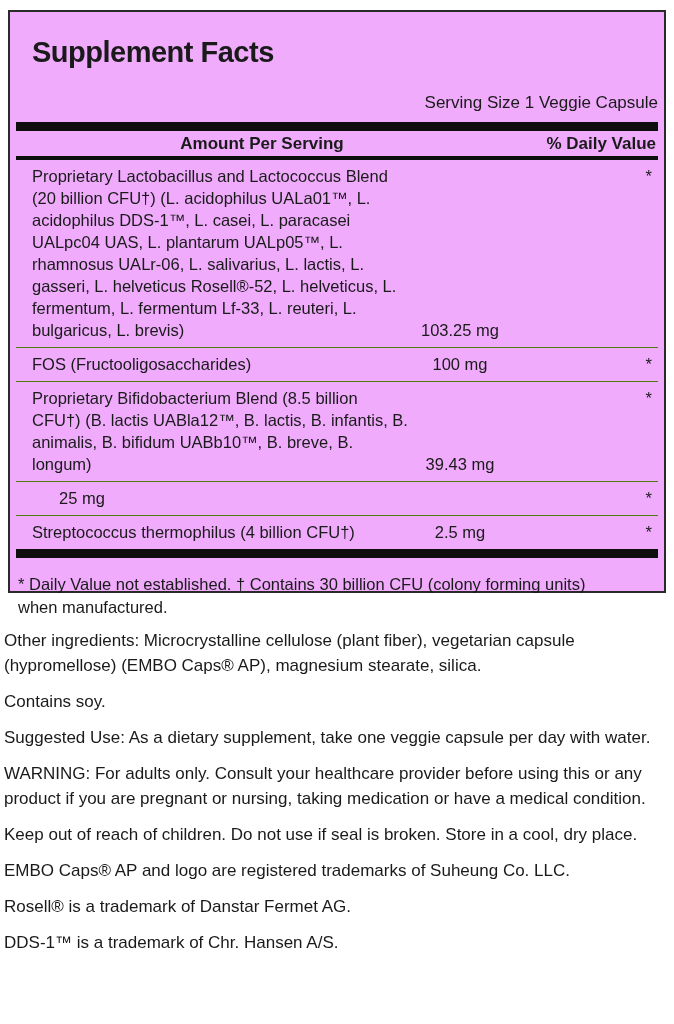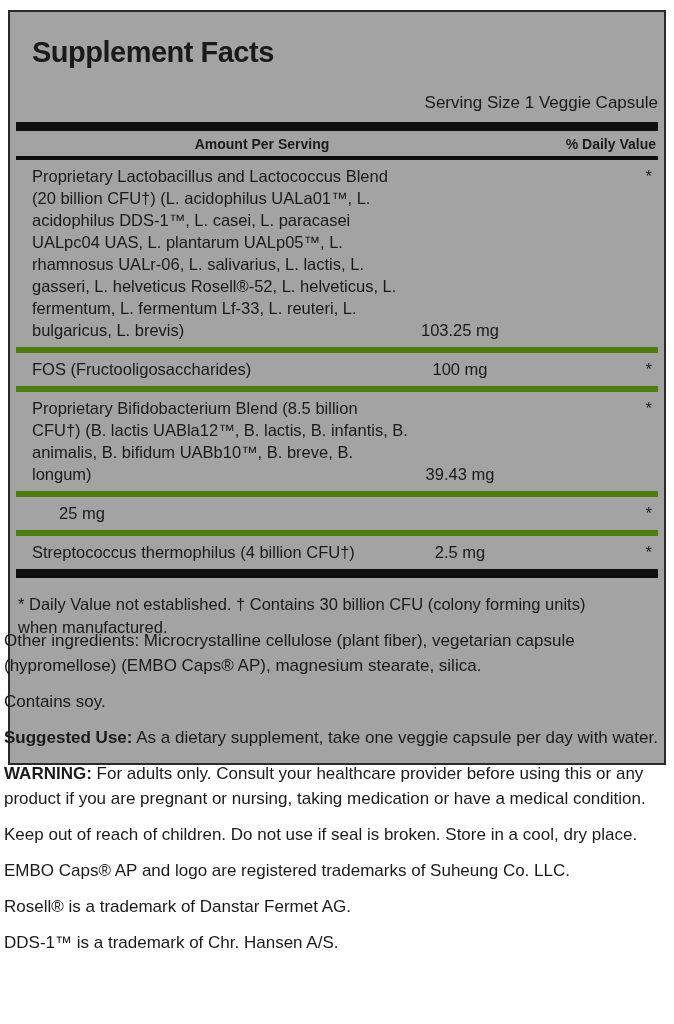--- a/index.html
+++ b/index.html
@@ -10,24 +10,24 @@
     color: #1a1a1a;
     font-family: "Liberation Sans", sans-serif;
     position: relative;
     overflow: hidden;
   }
 
   
   .facts-box {
     position: absolute;
     left: 8px; top: 10px;
-    width: 658px; height: 755px;
+    width: 658px; height: 583px;
     border: 2px solid #2a2a2a;
     padding: 0 6px;
-    background: #a3a3a3;
+    background: #f0abfc;
   }
   .facts-title {
     margin: 24px 0 0 16px;
     font-size: 29px;
     line-height: 33px;
     font-weight: bold;
     letter-spacing: -0.5px;
   }
   .serving {
     margin: 24px 0 9px 16px;
@@ -36,35 +36,35 @@
     text-align: right;
   }
   .bar { width: 100%; background: #0e0e0e; }
   .bar-thick { height: 9px; }
   .bar-medium { height: 4px; }
   .facts-header {
     display: flex;
     align-items: center;
     padding: 3px 2px 2px 2px;
     font-weight: bold;
-    font-size: 14px;
+    font-size: 17px;
     line-height: 20px;
   }
   .header-amount { flex: 1; text-align: center; }
   .header-dv { width: 150px; text-align: right; }
 
   .rows { width: 100%; }
   .row {
     display: flex;
     align-items: flex-end;
     padding: 5px 4px 6px 16px;
     font-size: 16.5px;
     line-height: 22px;
   }
-  .row + .row { border-top: 6px solid #4d7c0f; }
+  .row + .row { border-top: 1px solid #4d7c0f; }
   .row-name { width: 378px; }
   .row-amount {
     width: 100px;
     text-align: center;
     align-self: flex-end;
     white-space: nowrap;
   }
   .row-dv {
     flex: 1;
     text-align: right;
@@ -82,21 +82,21 @@
   .details {
     position: absolute;
     left: 4px; top: 628px;
     width: 666px;
   }
   .details p {
     margin: 0 0 11px 0;
     font-size: 17px;
     line-height: 25px;
   }
-  .details b { font-weight: bold; }
+  .details b { font-weight: normal; }
 </style>
 </head>
 <body>
 
 <div class="facts-box">
   <div class="facts-title">Supplement Facts</div>
   <div class="serving">Serving Size 1 Veggie Capsule</div>
 
   <div class="bar bar-thick"></div>
 

